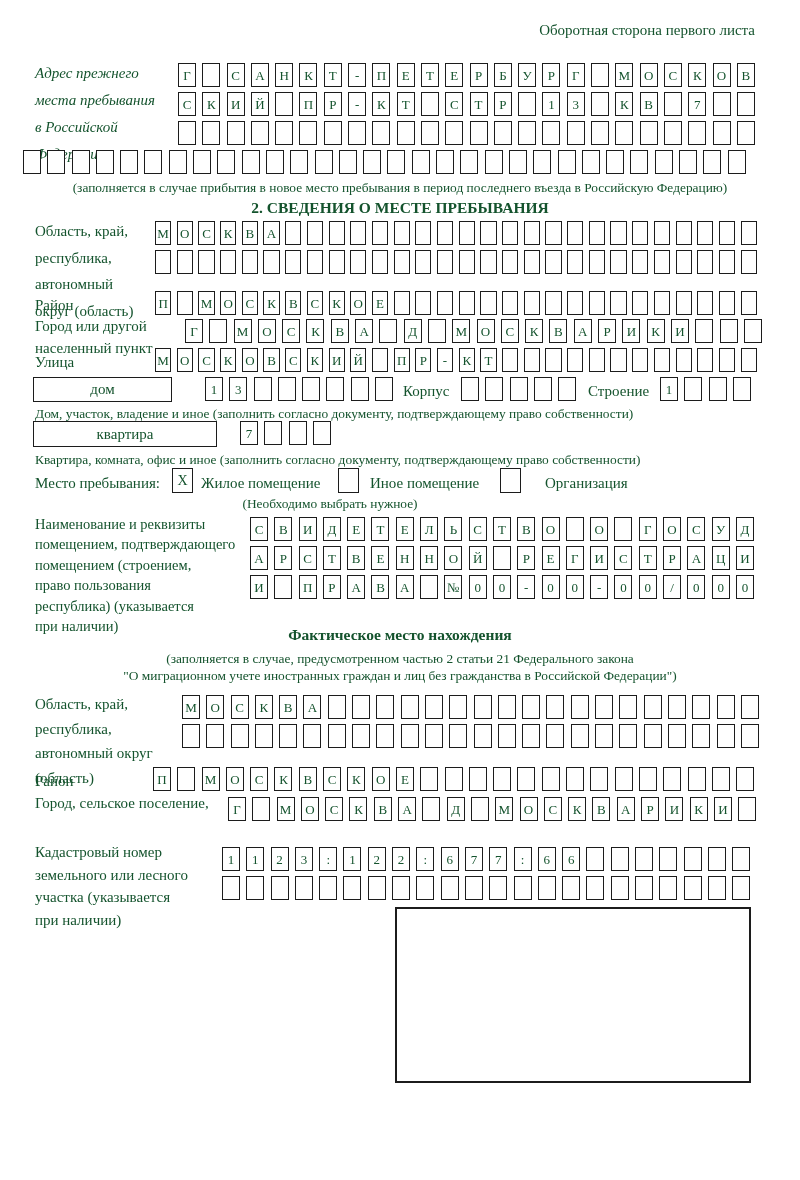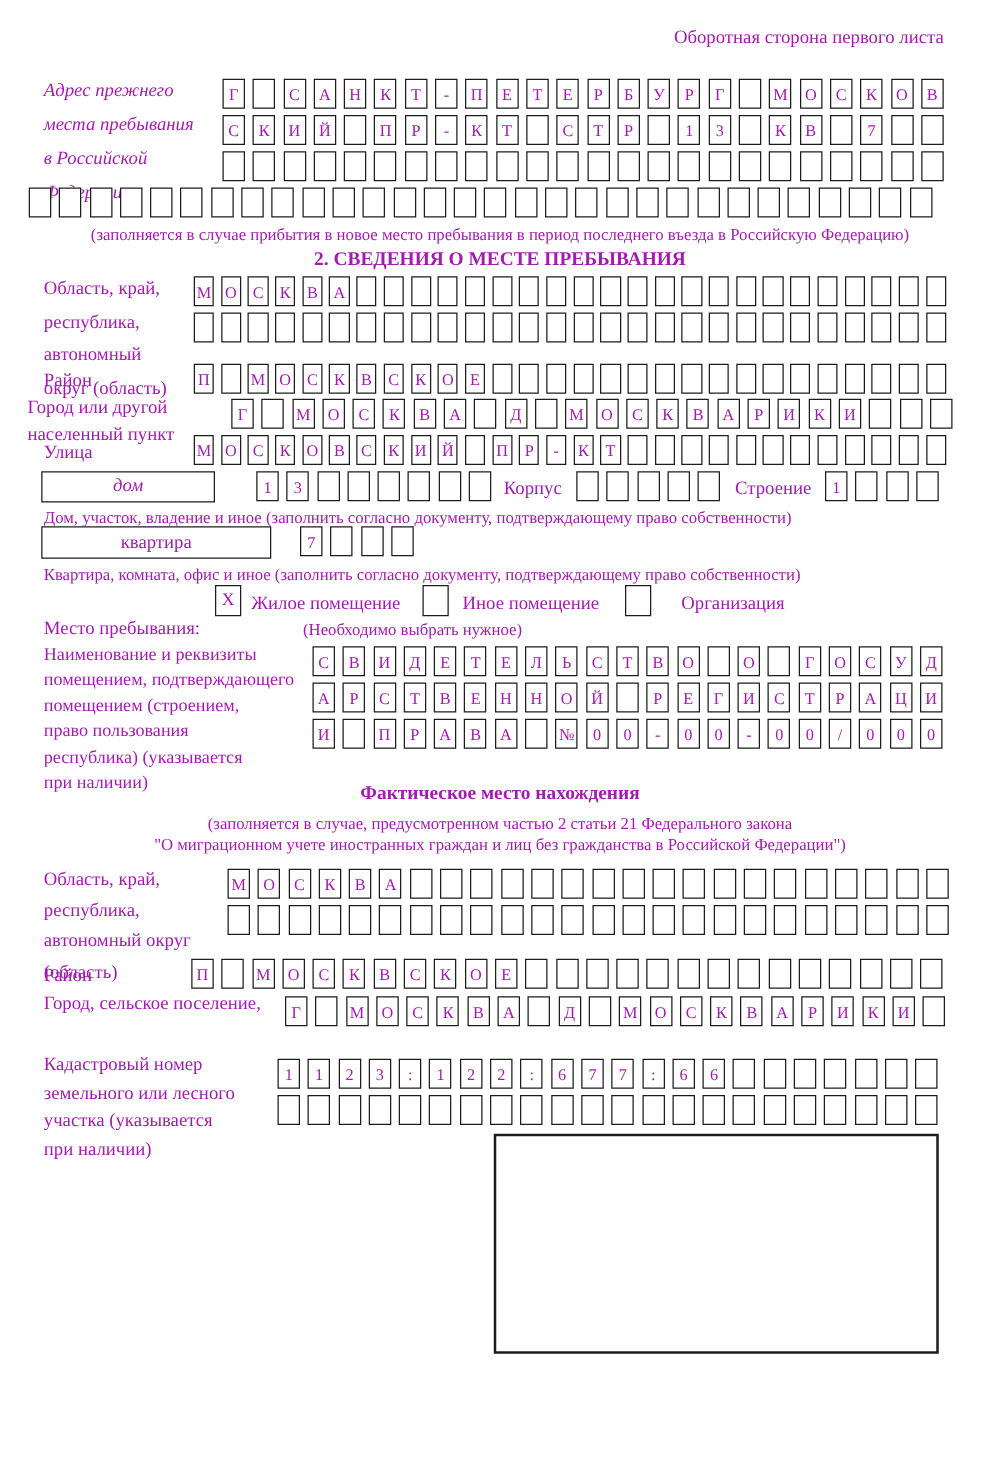--- a/index.html
+++ b/index.html
@@ -1,18 +1,18 @@
 <!DOCTYPE html>
 <html><head>
 <meta charset="utf-8">
 <style>
   html,body{margin:0;padding:0;background:#fff;}
   .page{
     position:relative;width:800px;height:1180px;background:#ffffff;
-    font-family:"Liberation Serif","DejaVu Serif",serif;color:#a21caf;overflow:hidden;
+    font-family:"Liberation Serif","DejaVu Serif",serif;color:#14532d;overflow:hidden;
   }
   .abs{position:absolute;}
   .label{font-size:15px;line-height:26px;}
   .label-sm{font-size:14.5px;line-height:20.4px;}
   .caption{font-size:13.4px;}
   .center{width:100%;text-align:center;}
   .bold{font-weight:bold;}
   .cells{display:flex;align-items:flex-start;}
   .cells .cell{
     box-sizing:border-box;flex:0 0 auto;border:1.8px solid #1c1c1c;background:#fff;
@@ -250,21 +250,21 @@
       <span class="cell"></span>
       <span class="cell"></span>
       <span class="cell"></span>
       <span class="cell"></span>
       <span class="cell"></span>
       <span class="cell"></span>
       <span class="cell"></span>
       <span class="cell"></span>
     </div>
 
-  <div class="abs label" style="left:22px;top:315px;line-height:22px;">
+  <div class="abs label" style="left:35px;top:315px;line-height:22px;">
       <div>Город или другой</div>
       <div>населенный пункт</div>
     </div>
   <div class="abs cells md" style="left:185px;top:319px;">
       <span class="cell">Г</span>
       <span class="cell"></span>
       <span class="cell">М</span>
       <span class="cell">О</span>
       <span class="cell">С</span>
       <span class="cell">К</span>
@@ -313,21 +313,21 @@
       <span class="cell"></span>
       <span class="cell"></span>
       <span class="cell"></span>
       <span class="cell"></span>
       <span class="cell"></span>
       <span class="cell"></span>
       <span class="cell"></span>
       <span class="cell"></span>
     </div>
 
-  <div class="abs bigbox" style="left:33px;top:377px;width:139px;height:25px;font-style:italic;">дом</div>
+  <div class="abs bigbox" style="left:33px;top:377px;width:139px;height:25px;">дом</div>
   <div class="abs cells md" style="left:205px;top:377px;">
       <span class="cell">1</span>
       <span class="cell">3</span>
       <span class="cell"></span>
       <span class="cell"></span>
       <span class="cell"></span>
       <span class="cell"></span>
       <span class="cell"></span>
       <span class="cell"></span>
     </div>
@@ -350,21 +350,21 @@
 
   <div class="abs bigbox" style="left:33px;top:421px;width:184px;height:26px;">квартира</div>
   <div class="abs cells md" style="left:240px;top:421px;">
       <span class="cell">7</span>
       <span class="cell"></span>
       <span class="cell"></span>
       <span class="cell"></span>
     </div>
   <div class="abs caption" style="left:35px;top:452px;">Квартира, комната, офис и иное (заполнить согласно документу, подтверждающему право собственности)</div>
 
-  <div class="abs label" style="left:35px;top:470px;margin-top:20px;">Место пребывания:</div>
+  <div class="abs label" style="left:35px;top:470px;">Место пребывания:</div>
   <div class="abs checkbox" style="left:172px;top:468px;">X</div>
   <div class="abs label" style="left:201px;top:470px;">Жилое помещение</div>
   <div class="abs checkbox" style="left:338px;top:468px;"></div>
   <div class="abs label" style="left:370px;top:470px;">Иное помещение</div>
   <div class="abs checkbox" style="left:500px;top:468px;"></div>
   <div class="abs label" style="left:545px;top:470px;">Организация</div>
   <div class="abs caption" style="left:175px;top:496px;width:310px;text-align:center;">(Необходимо выбрать нужное)</div>
 
   <div class="abs label-sm" style="left:35px;top:514px;width:215px;">
       <div>Наименование и реквизиты</div>

